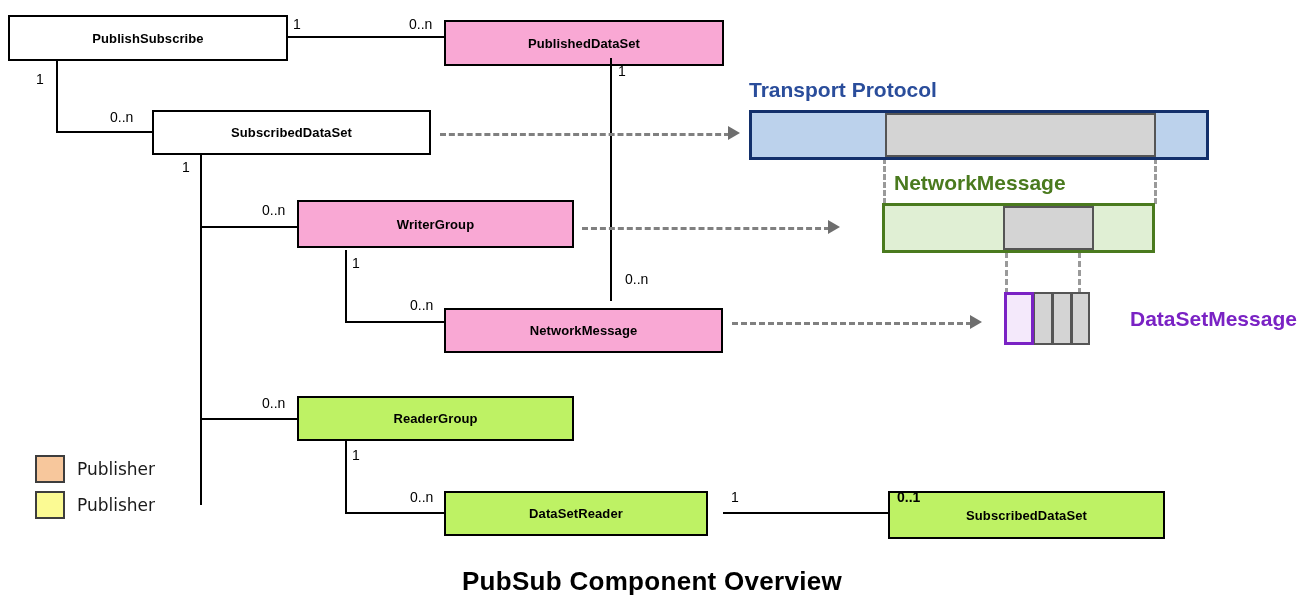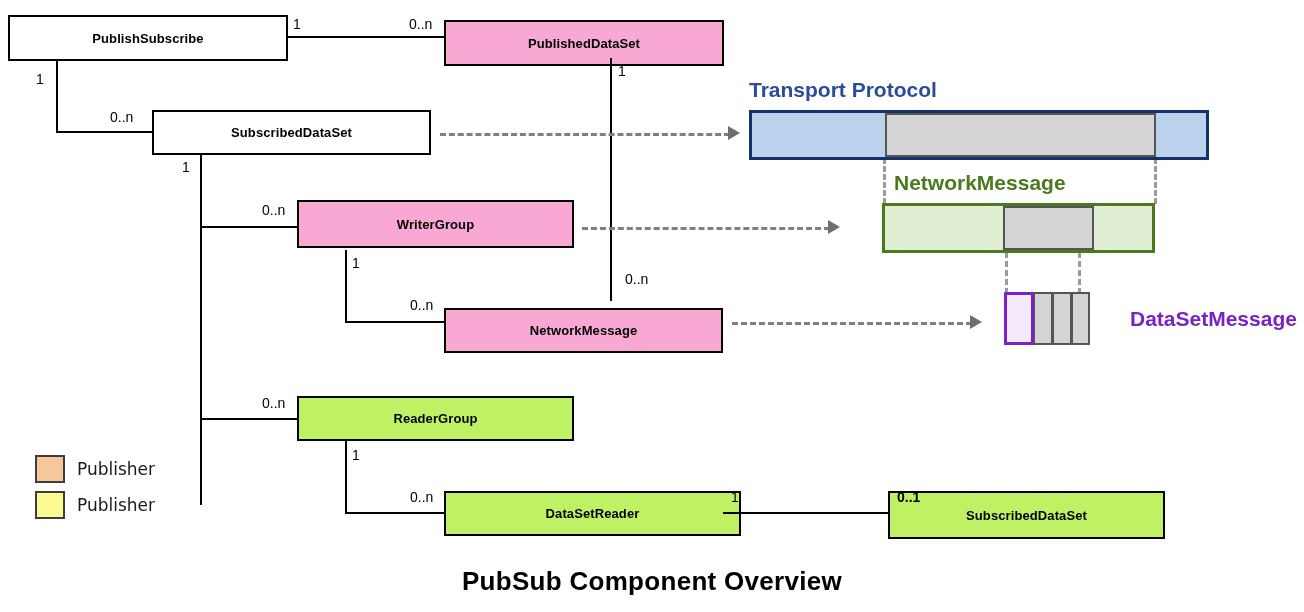--- a/index.html
+++ b/index.html
@@ -166,21 +166,21 @@
   <div class="uml-box pub" style="left:444px; top:12px;  width:280px; height:46px;">PublishedDataSet</div>
 
   <div class="uml-box plain" style="left:152px; top:110px; width:279px; height:45px;">SubscribedDataSet</div>
 
   <div class="uml-box pub" style="left:297px; top:192px; width:277px; height:48px;">WriterGroup</div>
 
   <div class="uml-box pub" style="left:444px; top:300px; width:279px; height:45px;">NetworkMessage</div>
 
   <div class="uml-box sub" style="left:297px; top:396px; width:277px; height:45px;">ReaderGroup</div>
 
-  <div class="uml-box sub" style="left:444px; top:491px; width:297px; height:45px;">DataSetReader</div>
+  <div class="uml-box sub" style="left:444px; top:491px; width:264px; height:45px;">DataSetReader</div>
 
   <div class="uml-box sub" style="left:888px; top:491px; width:277px; height:48px;">SubscribedDataSet</div>
 
   <div class="line h" style="left:288px; top:36px;  width:157px;"></div>
 
   <div class="line v" style="left:56px;  top:61px;  height:72px;"></div>
   <div class="line h" style="left:56px;  top:131px; width:98px;"></div>
 
   <div class="line v" style="left:200px; top:155px; height:350px;"></div>
 

